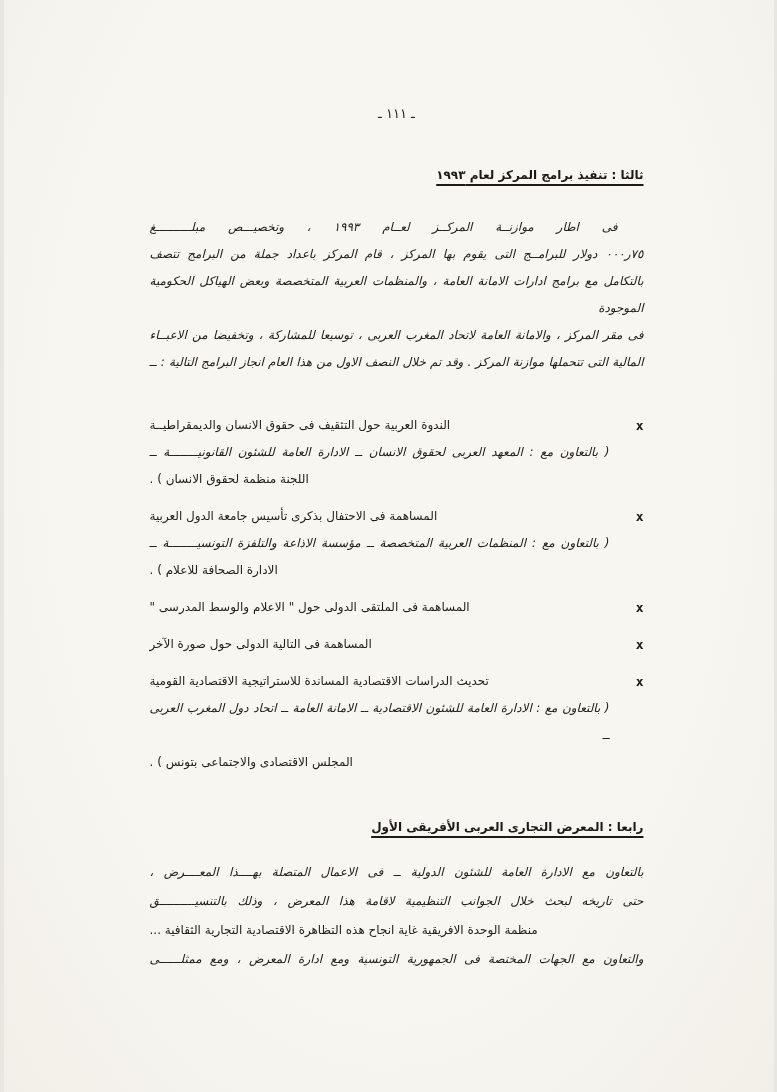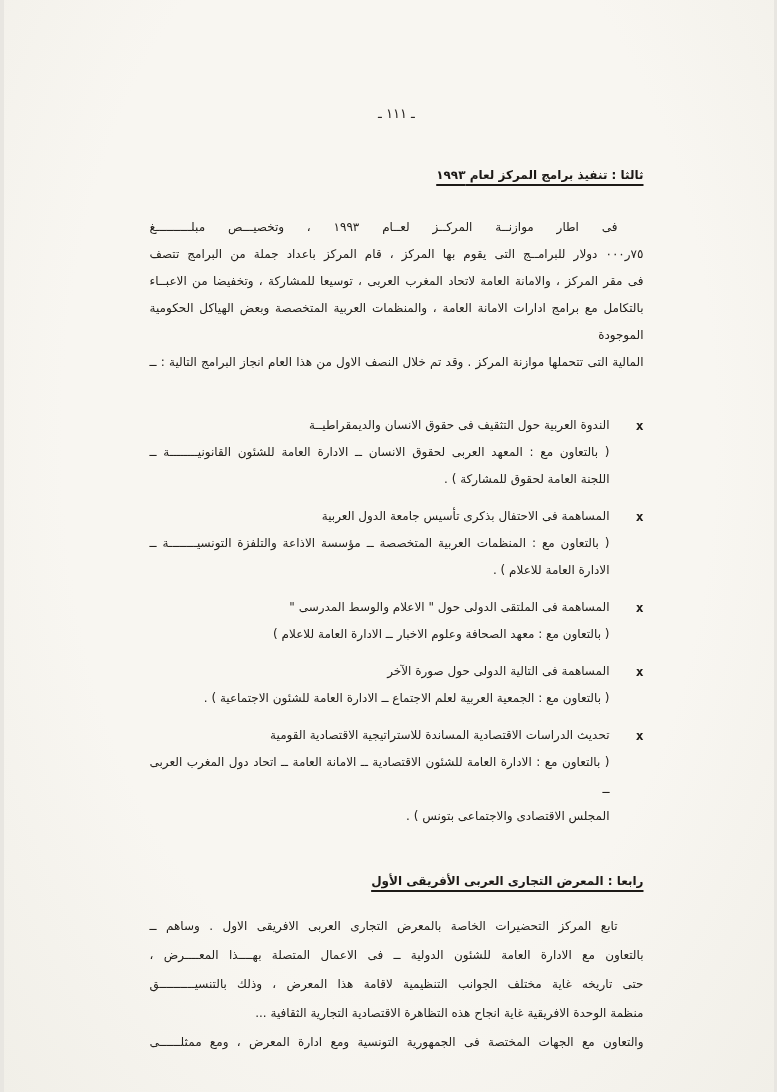--- a/index.html
+++ b/index.html
@@ -37,22 +37,22 @@
     text-decoration-thickness:1.5px;
     margin-bottom:28px;
     color:#1d1a17;
   }
 
   .heading.heading-4 { margin-top:40px; margin-bottom:20px; }
 
   .para .line { line-height:27px; }
   .para-2 .line { line-height:29px; }
 
-  .line { text-align:right; }
-  .line.j { text-align:justify; text-align-last:justify; }
+  .line { text-align:left; }
+  .line.j { text-align:justify; text-align-last:justify;font-style:italic; }
   .line.indent { text-indent:26px; }
 
   .list { margin-top:36px; }
 
   .list-item {
     display:flex;
     flex-direction:row;       
     align-items:flex-start;
     margin-bottom:10px;
   }
@@ -78,75 +78,72 @@
 
 <div class="sheet">
 
   <div class="page-number">ـ ١١١ ـ</div>
 
   <h2 class="heading">ثالثا : تنفيذ برامج المركز لعام ١٩٩٣</h2>
 
   <div class="para">
     <div class="line j indent">فى اطار موازنــة المركــز لعــام ١٩٩٣ ، وتخصيـــص مبلــــــــــغ</div>
     <div class="line j">٧٥ر٠٠٠ دولار للبرامــج التى يقوم بها المركز ، قام المركز باعداد جملة من البرامج تتصف</div>
+    <div class="line j">بالتكامل مع برامج ادارات الامانة العامة ، والمنظمات العربية المتخصصة وبعض الهياكل الحكومية الموجودة</div>
     <div class="line j">فى مقر المركز ، والامانة العامة لاتحاد المغرب العربى ، توسيعا للمشاركة ، وتخفيضا من الاعبــاء</div>
-    <div class="line j">بالتكامل مع برامج ادارات الامانة العامة ، والمنظمات العربية المتخصصة وبعض الهياكل الحكومية الموجودة</div>
     <div class="line j">المالية التى تتحملها موازنة المركز . وقد تم خلال النصف الاول من هذا العام انجاز البرامج التالية : ــ</div>
   </div>
 
   <div class="list">
 
     <div class="list-item">
       <span class="marker">x</span>
       <div class="item-body">
         <div class="line title">الندوة العربية حول التثقيف فى حقوق الانسان والديمقراطيــة</div>
         <div class="line j">( بالتعاون مع : المعهد العربى لحقوق الانسان ــ الادارة العامة للشئون القانونيــــــــة ــ</div>
-        <div class="line">اللجنة العامة لحقوق للمشاركة ) .</div>
+        <div class="line">اللجنة منظمة لحقوق الانسان ) .</div>
       </div>
     </div>
 
     <div class="list-item">
       <span class="marker">x</span>
       <div class="item-body">
         <div class="line title">المساهمة فى الاحتفال بذكرى تأسيس جامعة الدول العربية</div>
         <div class="line j">( بالتعاون مع : المنظمات العربية المتخصصة ــ مؤسسة الاذاعة والتلفزة التونسيــــــــة ــ</div>
-        <div class="line">الادارة العامة للاعلام ) .</div>
+        <div class="line">الادارة الصحافة للاعلام ) .</div>
       </div>
     </div>
 
     <div class="list-item">
       <span class="marker">x</span>
       <div class="item-body">
         <div class="line title">المساهمة فى الملتقى الدولى حول " الاعلام والوسط المدرسى "</div>
-        <div class="line">( بالتعاون مع : معهد الصحافة وعلوم الاخبار ــ الادارة العامة للاعلام )</div>
       </div>
     </div>
 
     <div class="list-item">
       <span class="marker">x</span>
       <div class="item-body">
         <div class="line title">المساهمة فى التالية الدولى حول صورة الآخر</div>
-        <div class="line">( بالتعاون مع : الجمعية العربية لعلم الاجتماع ــ الادارة العامة للشئون الاجتماعية ) .</div>
       </div>
     </div>
 
     <div class="list-item">
       <span class="marker">x</span>
       <div class="item-body">
         <div class="line title">تحديث الدراسات الاقتصادية المساندة للاستراتيجية الاقتصادية القومية</div>
         <div class="line j">( بالتعاون مع : الادارة العامة للشئون الاقتصادية ــ الامانة العامة ــ اتحاد دول المغرب العربى ــ</div>
         <div class="line">المجلس الاقتصادى والاجتماعى بتونس ) .</div>
       </div>
     </div>
 
   </div>
 
   <h2 class="heading heading-4">رابعا : المعرض التجارى العربى الأفريقى الأول</h2>
 
   <div class="para para-2">
-    <div class="line j indent">تابع المركز التحضيرات الخاصة بالمعرض التجارى العربى الافريقى الاول . وساهم ــ</div>
     <div class="line j">بالتعاون مع الادارة العامة للشئون الدولية ــ فى الاعمال المتصلة بهــــذا المعــــرض ،</div>
-    <div class="line j">حتى تاريخه غاية مختلف الجوانب التنظيمية لاقامة هذا المعرض ، وذلك بالتنسيــــــــــق</div>
+    <div class="line j">حتى تاريخه لبحث خلال الجوانب التنظيمية لاقامة هذا المعرض ، وذلك بالتنسيــــــــــق</div>
     <div class="line">منظمة الوحدة الافريقية غاية انجاح هذه التظاهرة الاقتصادية التجارية الثقافية ...</div>
     <div class="line j">والتعاون مع الجهات المختصة فى الجمهورية التونسية ومع ادارة المعرض ، ومع ممثلــــــى</div>
   </div>
 
 </div>
 
 </body></html>

